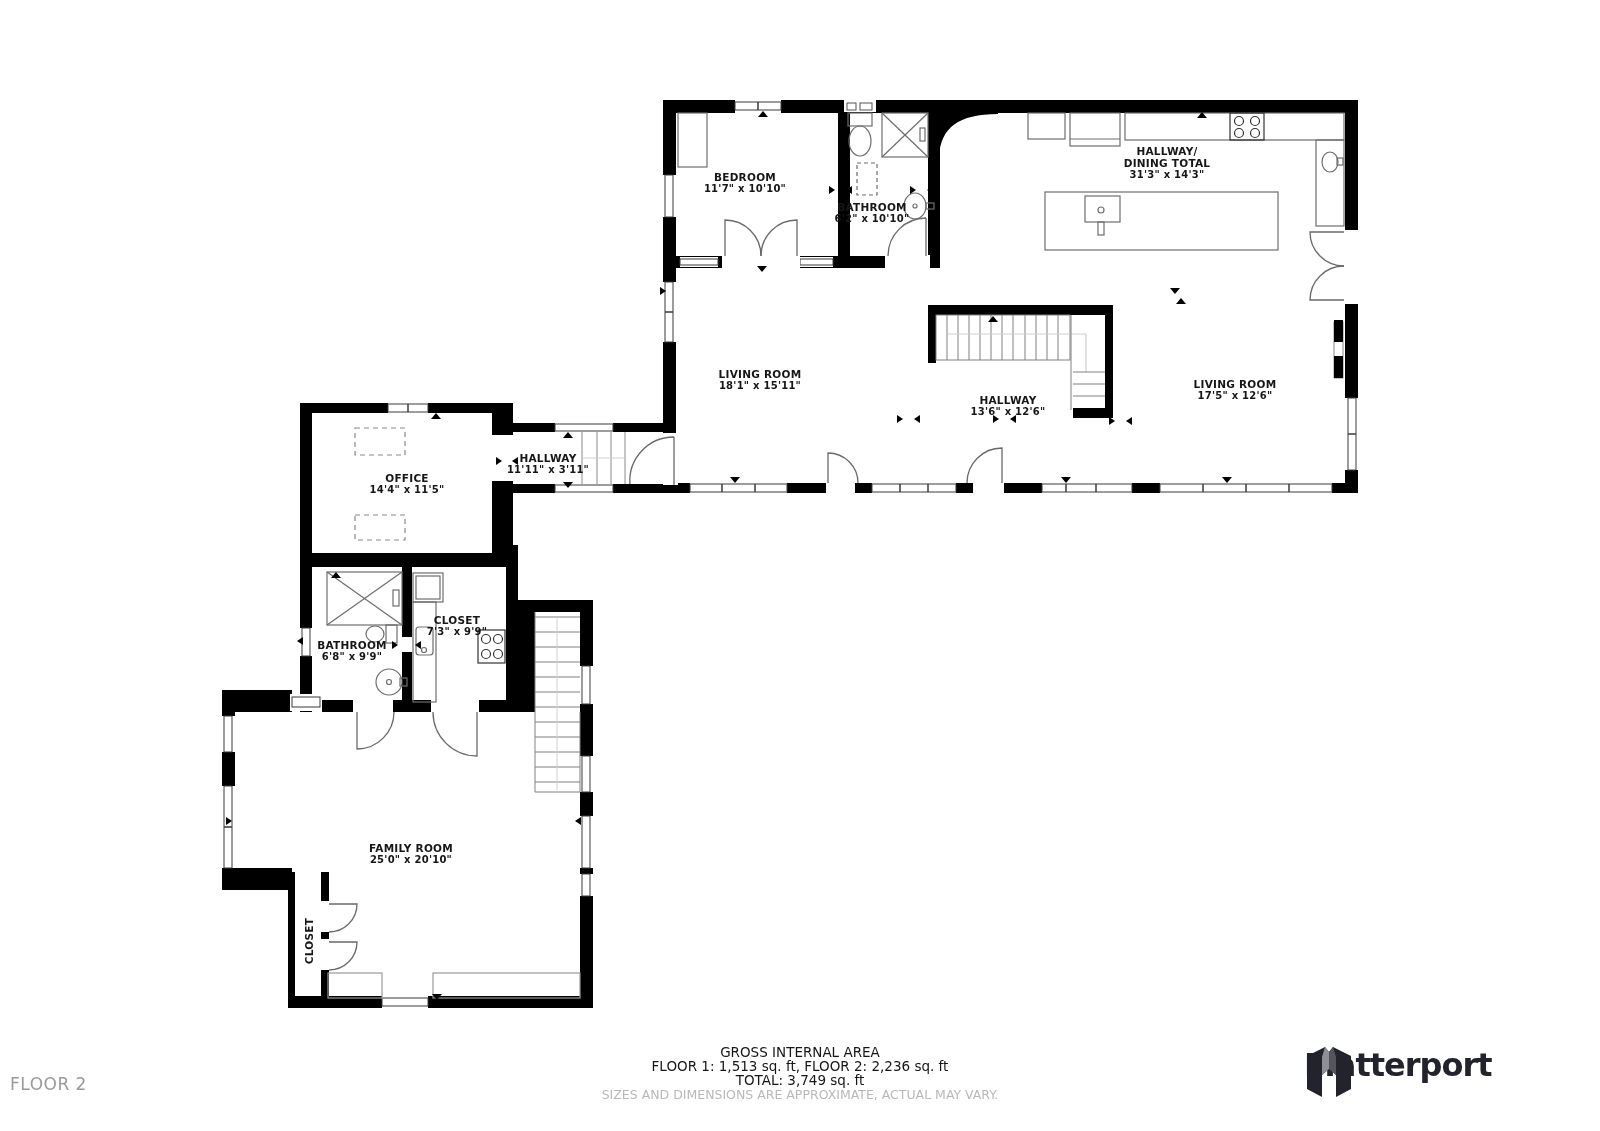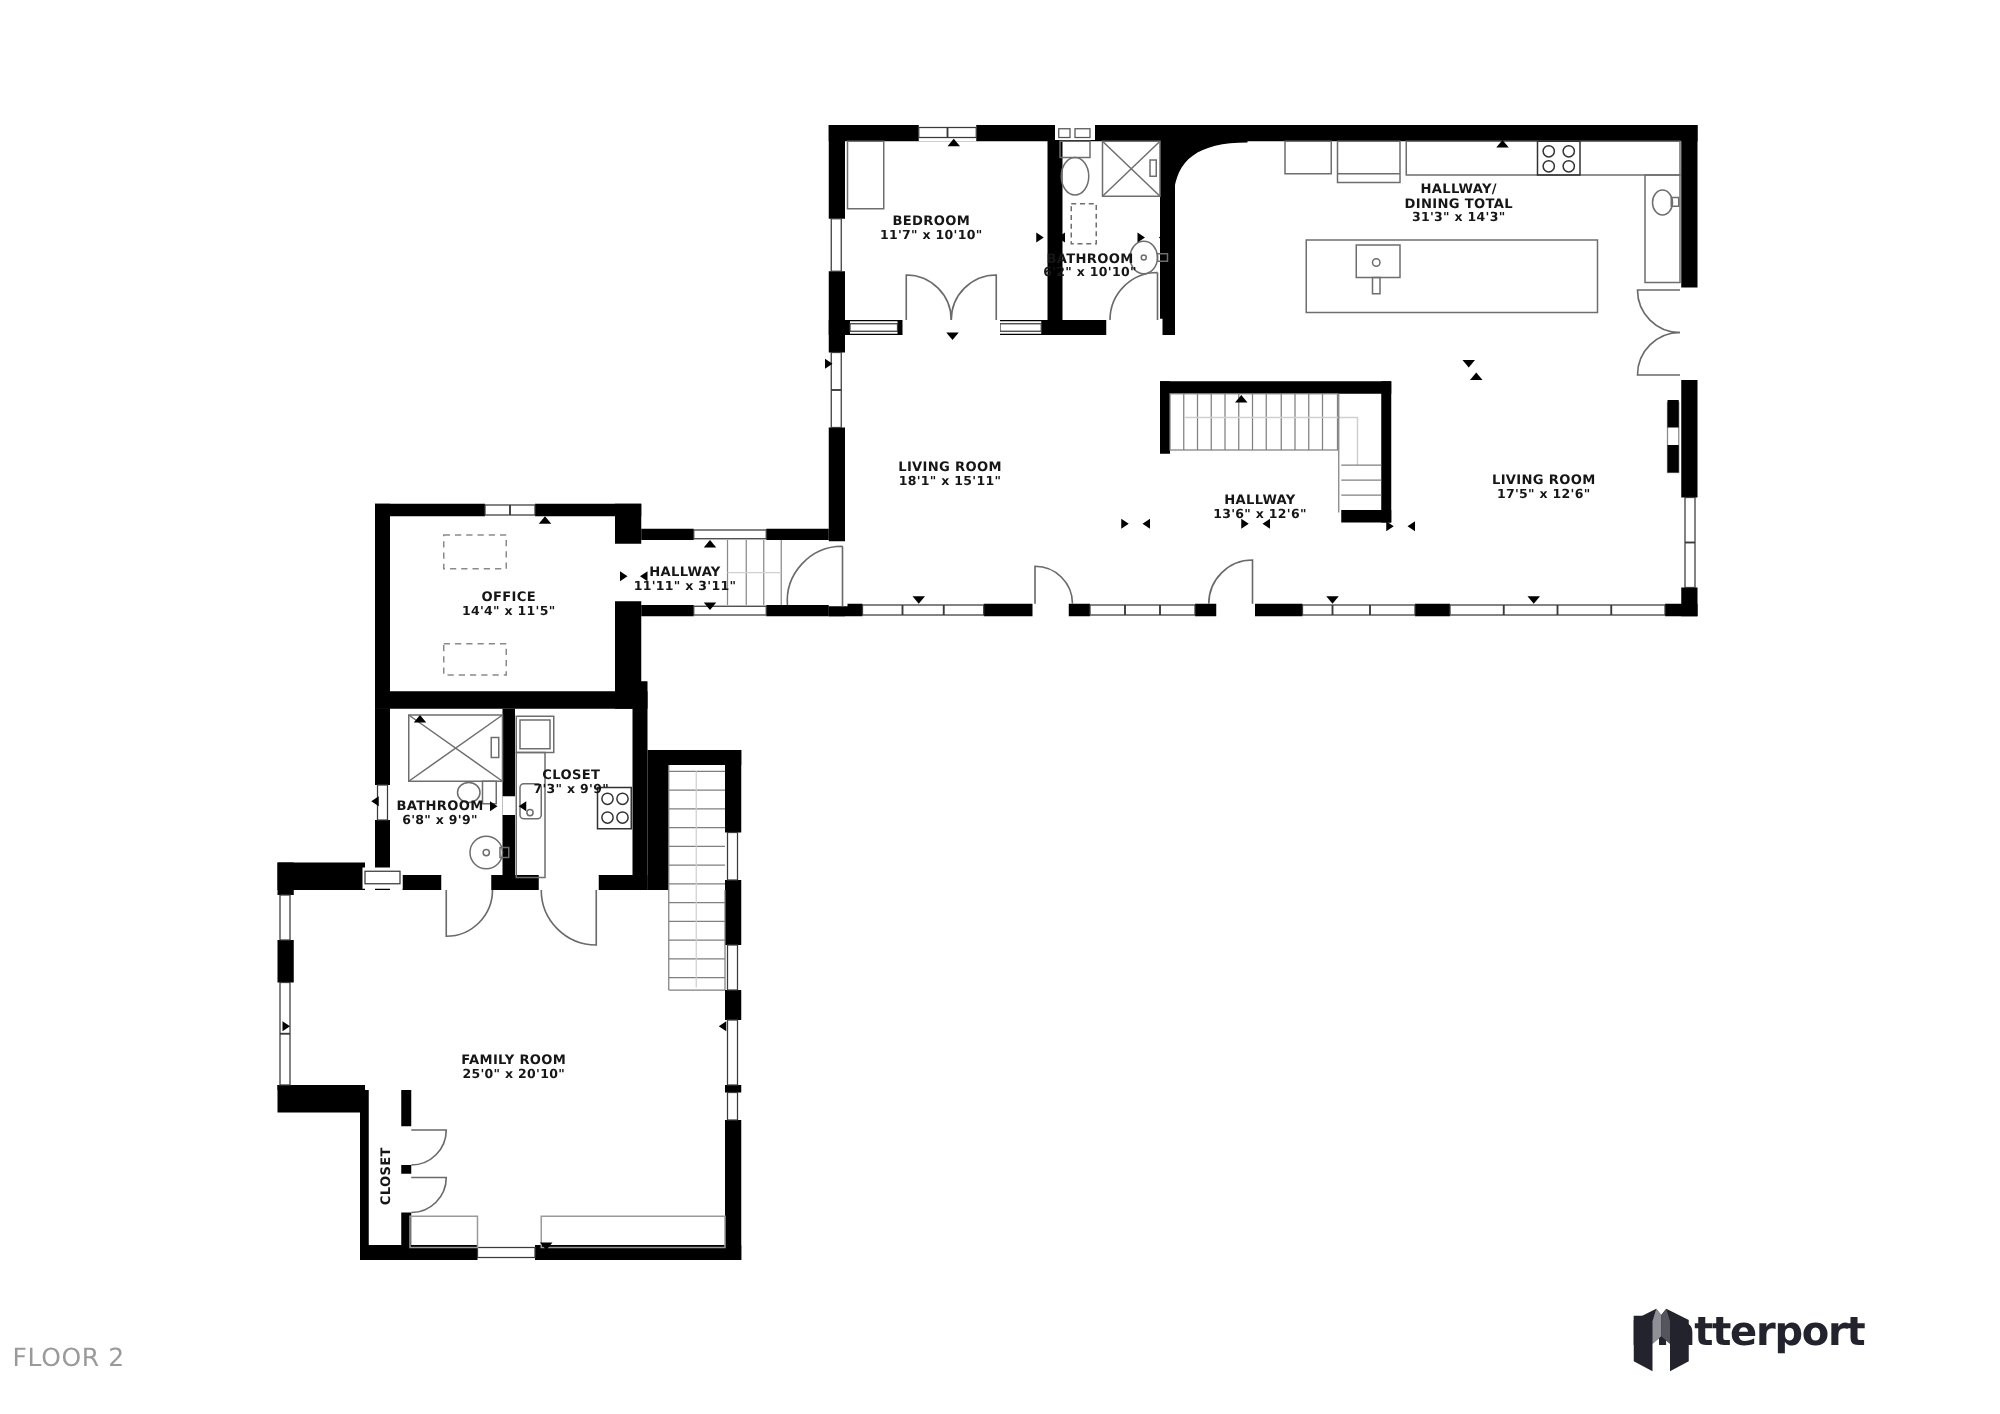--- a/index.html
+++ b/index.html
@@ -8,21 +8,21 @@
   .plan svg{position:absolute;left:0;top:0;}
   .lbl{position:absolute;transform:translate(-50%,-50%);text-align:center;white-space:nowrap;
        color:var(--text,#161616);font-weight:700;font-size:10.5px;line-height:12px;letter-spacing:.25px;}
   .lbl .dims{display:block;font-size:10px;font-weight:700;}
   .lbl .nm{display:block;}
   .lbl.vertical{transform:translate(-50%,-50%) rotate(-90deg);}
   .summary{position:absolute;left:800px;top:1045px;transform:translateX(-50%);text-align:center;
            color:var(--text,#161616);font-size:13.5px;line-height:14px;font-weight:400;}
   .summary .disclaimer{color:var(--disclaimer,#b9b9b9);font-size:12.5px;margin-top:1px;}
   .floor-label{position:absolute;left:10px;top:1074px;color:var(--muted,#9a9a9a);
-               font-size:20px;letter-spacing:.5px;font-weight:400;}
+               font-size:17px;letter-spacing:.5px;font-weight:400;}
   .logo{position:absolute;left:1304px;top:1046px;display:flex;align-items:center;gap:9px;}
   .logo .word{font-size:32px;font-weight:700;letter-spacing:-1px;color:var(--logo,#23232d);}
 </style>
 </head>
 <body>
 
 <div class="plan">
 
 <svg width="1600" height="1131" viewBox="0 0 1600 1131">
   <rect x="0" y="0" width="1600" height="1131" fill="#ffffff"></rect>
@@ -389,20 +389,26 @@
   <span class="dims">6'8" x 9'9"</span>
 </div>
 <div class="lbl" style="left:411px;top:854px">
   <span class="nm">FAMILY ROOM</span>
   <span class="dims">25'0" x 20'10"</span>
 </div>
 <div class="lbl vertical" style="left:309px;top:941px">
   <span class="nm">CLOSET</span>
 </div>
 
+<div class="summary">
+  <div>GROSS INTERNAL AREA</div>
+  <div>FLOOR 1: 1,513 sq. ft, FLOOR 2: 2,236 sq. ft</div>
+  <div>TOTAL: 3,749 sq. ft</div>
+  <div class="disclaimer">SIZES AND DIMENSIONS ARE APPROXIMATE, ACTUAL MAY VARY.</div>
+</div>
 
 <div class="floor-label">FLOOR 2</div>
 
 <div class="logo">
   <svg width="50" height="54" viewBox="0 0 50 54">
     <path d="M3 10 L21 1 L25 6 L29 1 L47 10 V43 L32 51 V29 L25 23 L18 29 V51 L3 43 Z" fill="#23232d"></path>
     <path d="M21 1 L25 6 V23 L18 29 V11 Z" fill="#8f8f97"></path>
     <path d="M29 1 L25 6 V23 L32 29 V11 Z" fill="#55555e"></path>
   </svg>
   <span class="word">Matterport</span>

